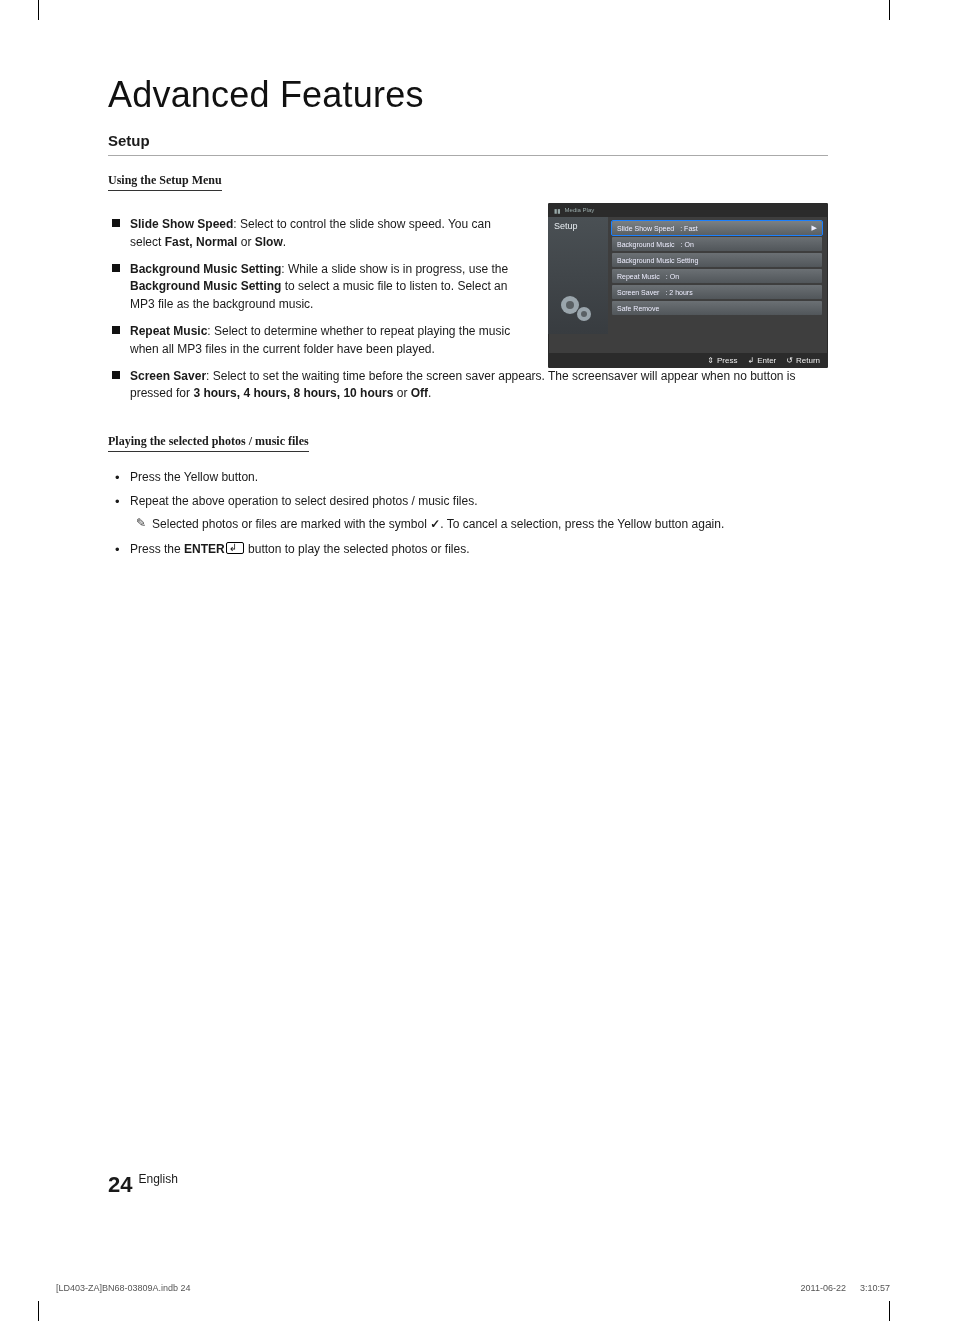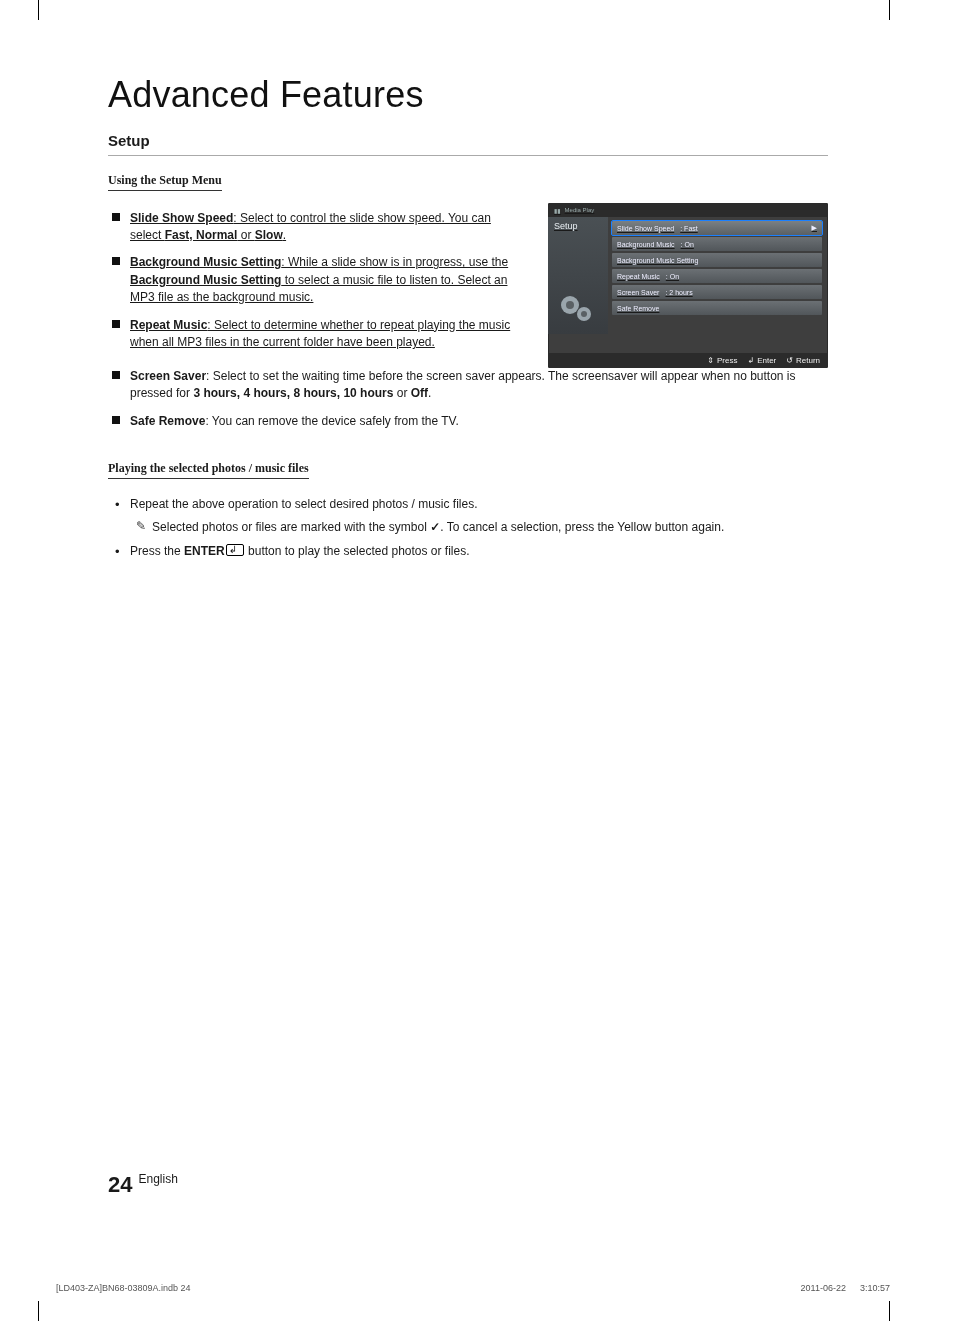--- a/index.html
+++ b/index.html
@@ -59,22 +59,21 @@
     font-weight: 600;
     margin: 0 0 12px 0;
     display: inline-block;
     border-bottom: 1px solid #333;
     padding-bottom: 2px;
     font-family: Liberation Serif, serif;
   }
   .row-with-tv {
     display: flex;
     gap: 32px;
-    align-items: center;
-    text-decoration: underline;
+    align-items: flex-end;
   }
   .text-col {
     flex: 1 1 auto;
   }
   .tv-col {
     flex: 0 0 280px;
   }
 
   ul.square {
     list-style: none;
@@ -350,29 +349,27 @@
               </span>
           </div>
         </div>
       </div>
     </div>
 
     <ul class="square">
       <li>
         <span class="b">Screen Saver</span><span>: Select to set the waiting time before the screen saver appears. The screensaver will appear when no button is pressed for </span><span class="b">3 hours, 4 hours, 8 hours, 10 hours</span><span> or </span><span class="b">Off</span><span>.</span>
       </li>
-      <li>
-        <span class="b">Safe Remove</span><span>: You can remove the device safely from the TV.</span>
-      </li>
     </ul>
 
     <div style="height:18px"></div>
     <div class="subhead">Playing the selected photos / music files</div>
 
     <ul class="bullet">
+      <li>Press the Yellow button.</li>
       <li>
         <span>Repeat the above operation to select desired photos / music files.</span>
         <div class="note-row">
           <span class="note-icon">✎</span>
           <span>
             <span>Selected photos or files are marked with the symbol </span><span class="check-icon">✓</span><span>. To cancel a selection, press the Yellow button again.</span>
           </span>
         </div>
       </li>
       <li>

